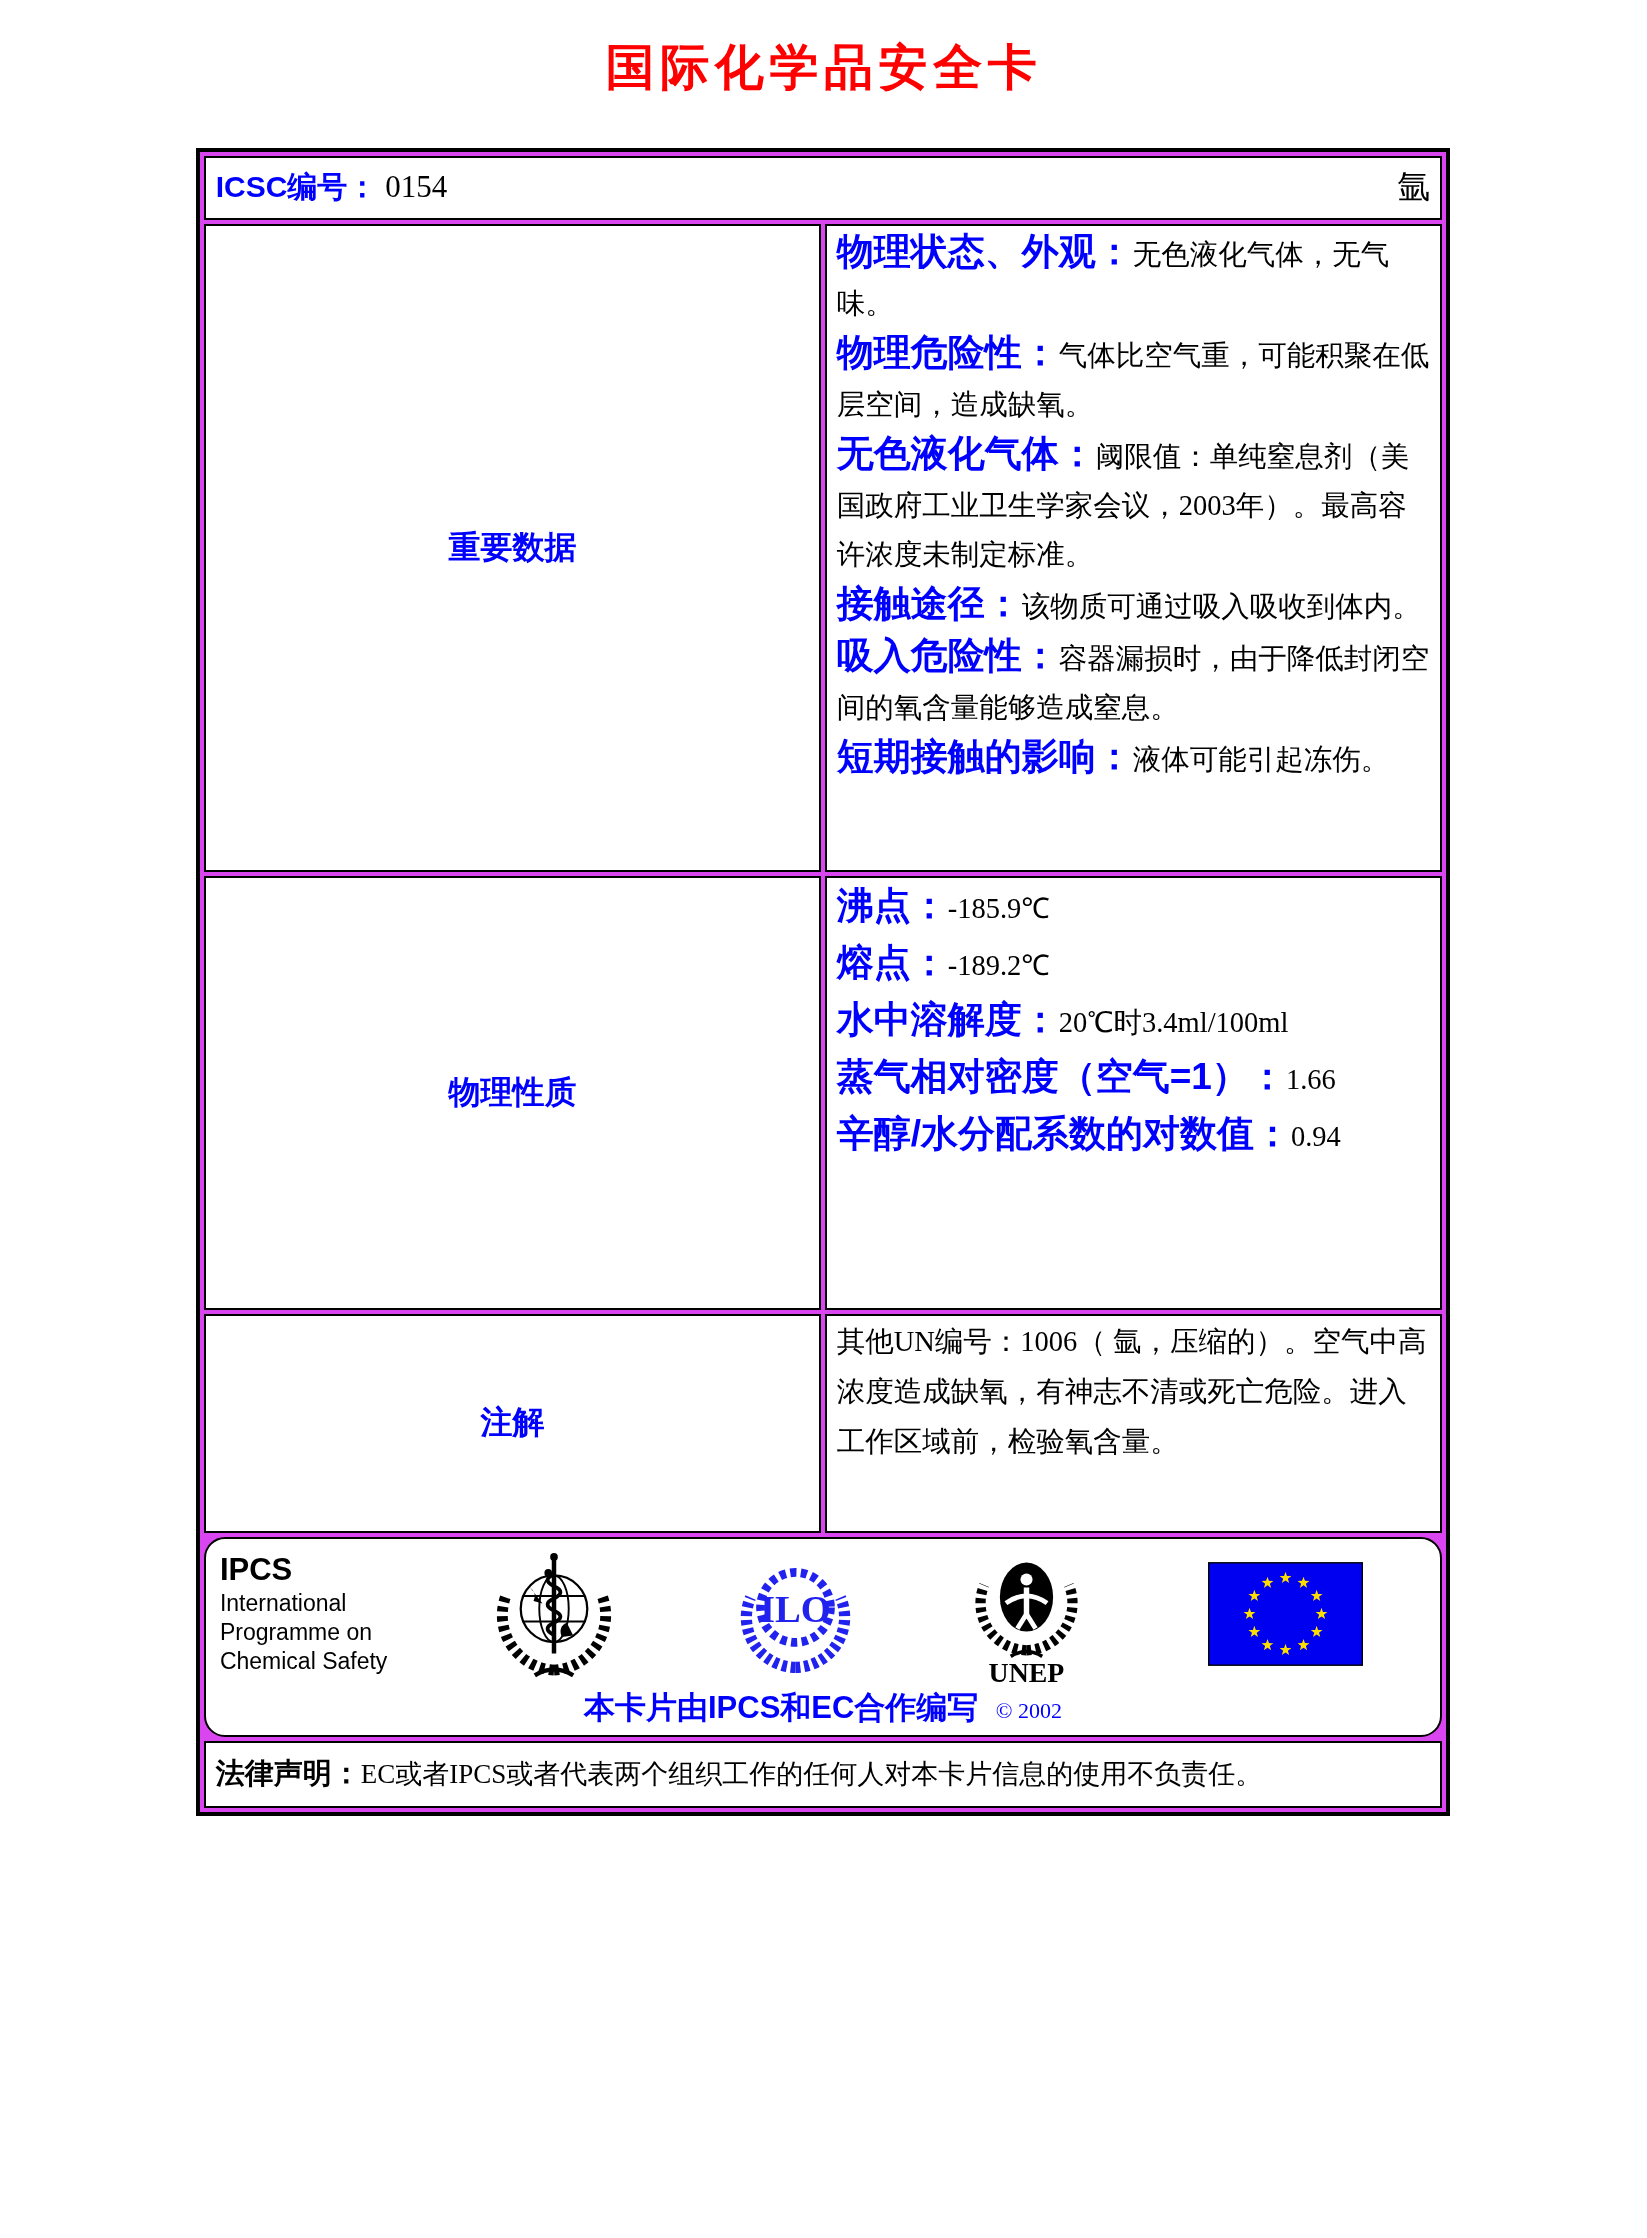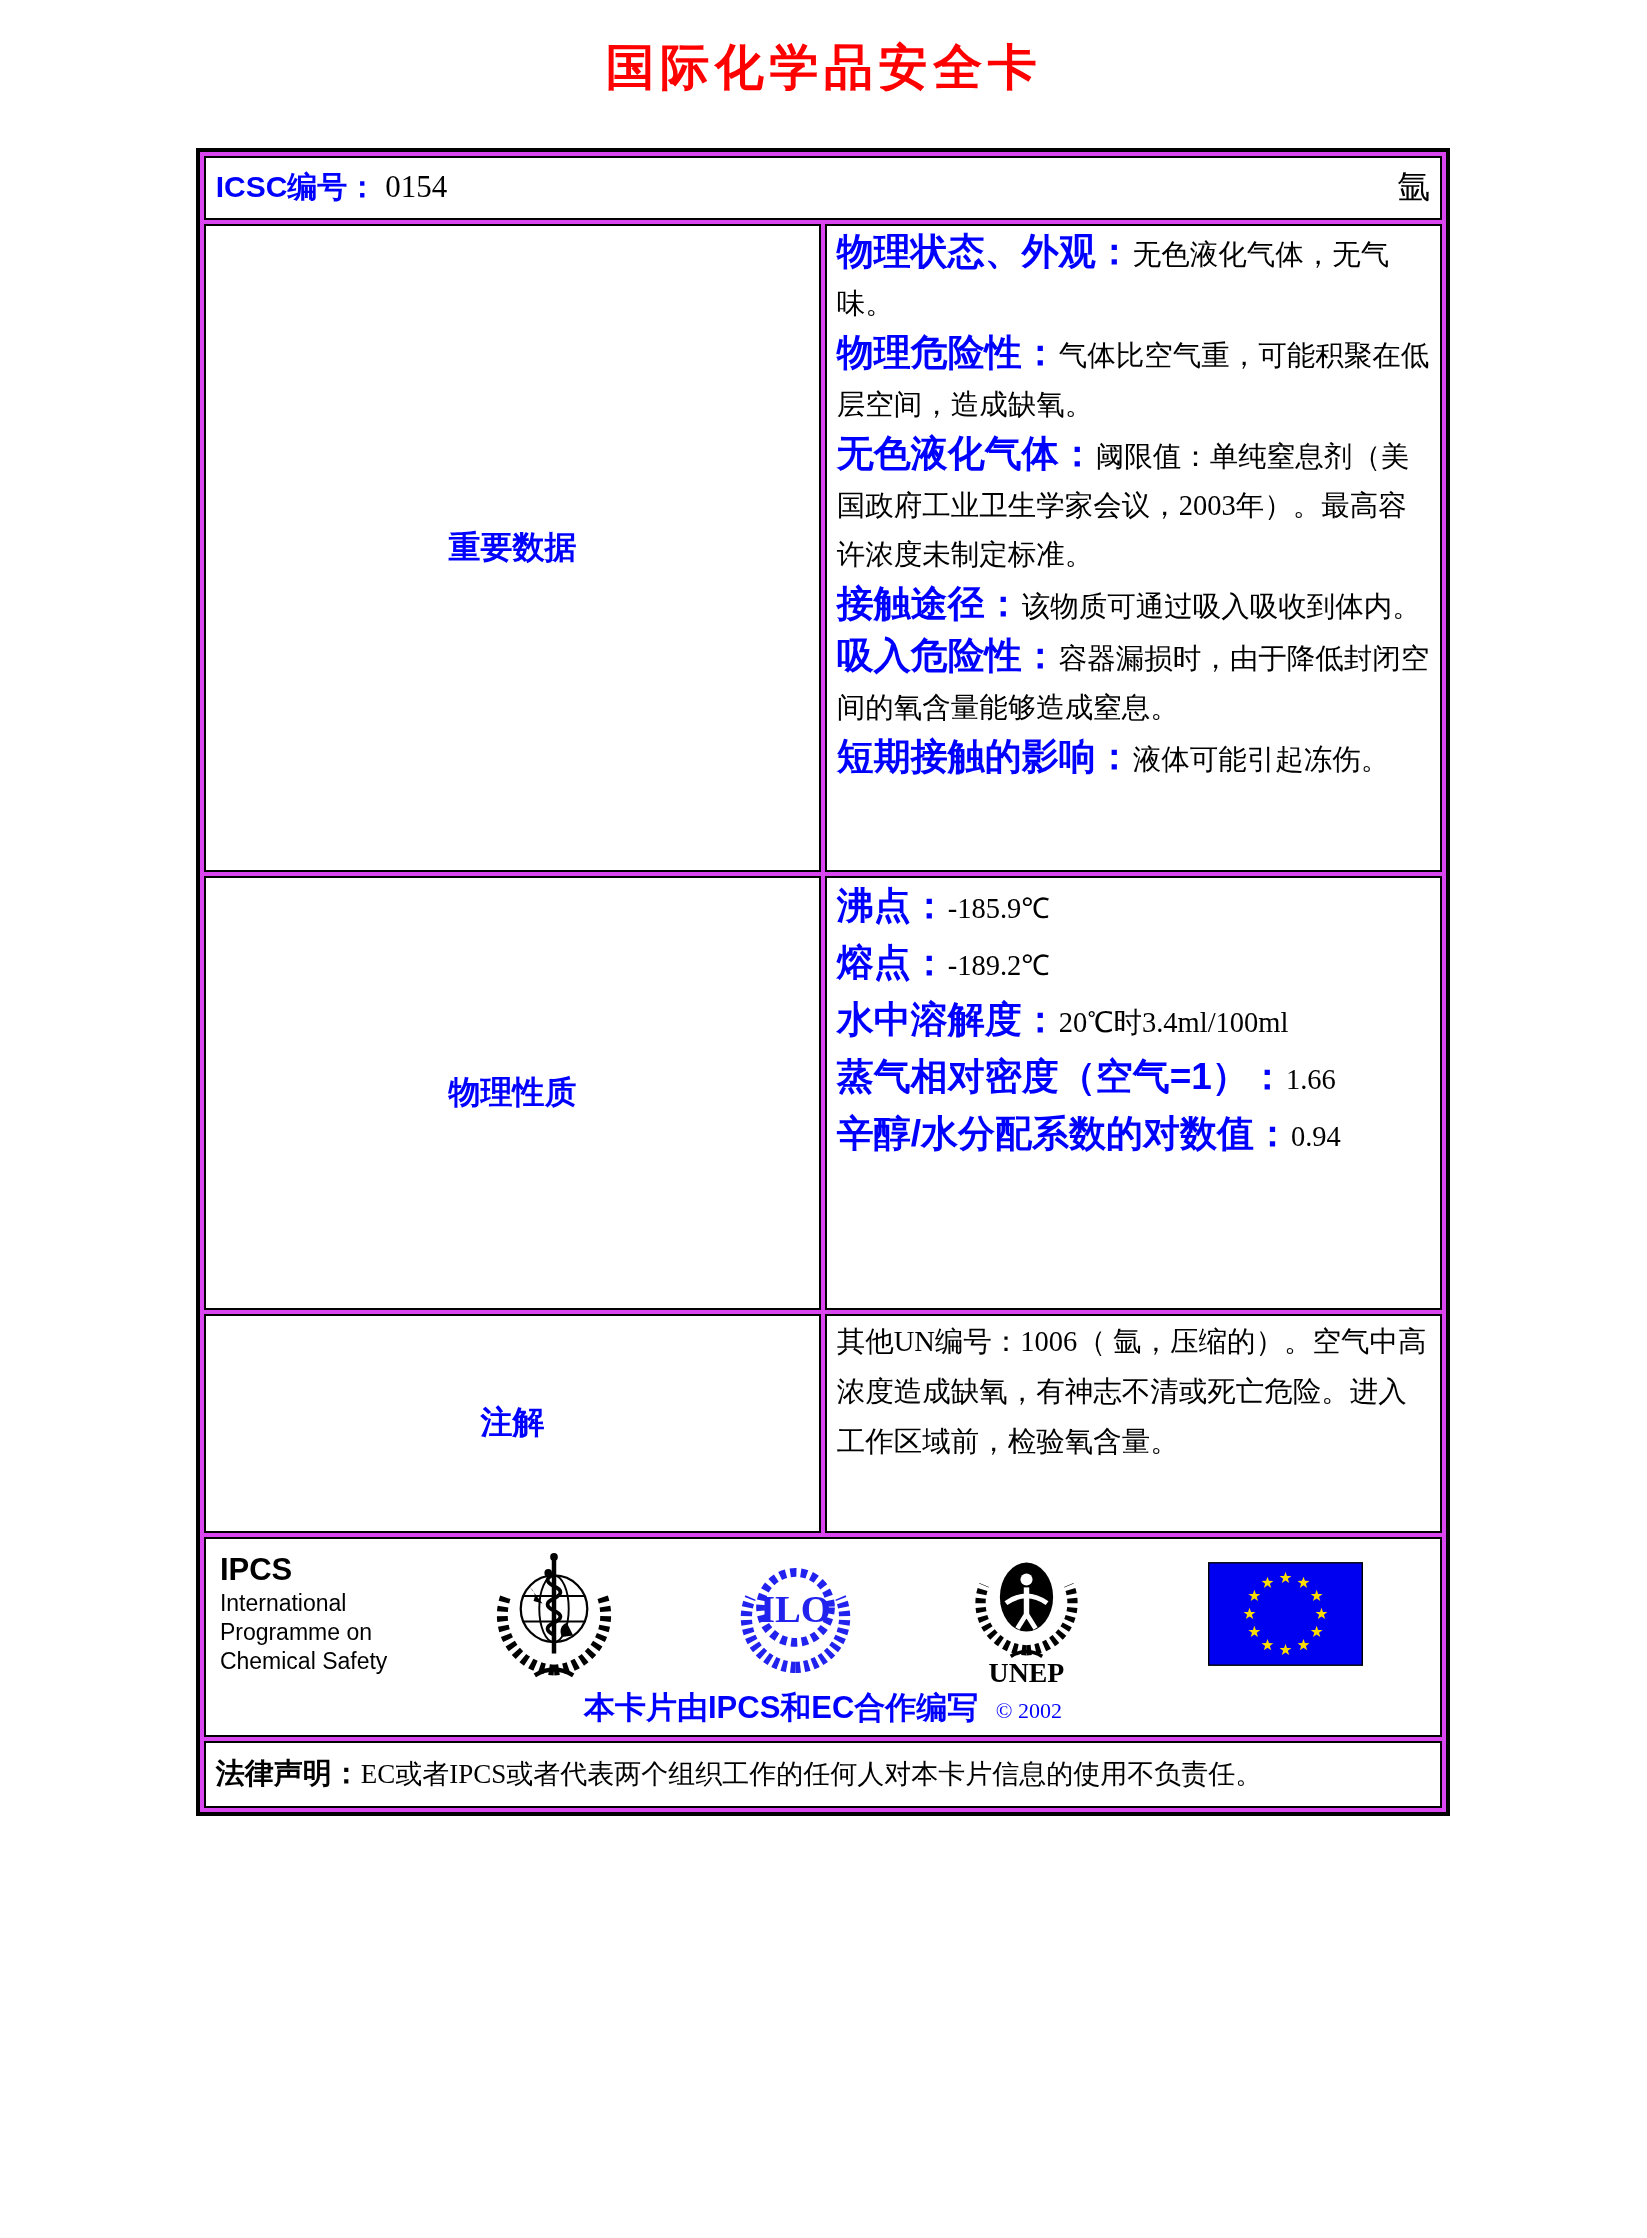--- a/index.html
+++ b/index.html
@@ -58,21 +58,21 @@
   }
   .sec-label span {
     font-size: 32px;
   }
   tr.r1 td { height: 57px; vertical-align: middle; }
   tr.r2 td { height: 612px; }
   tr.r3 td { height: 398px; }
   tr.r4 td { height: 137px; }
   tr.r5 td { height: 183px; }
   tr.r6 td { height: 39px; vertical-align: middle; }
-  tr.r7 td { height: 193px; position: relative; }
+  tr.r7 td { height: 193px; position: relative; border-radius: 21px; }
   tr.r8 td { height: 61px; vertical-align: middle; }
 
   .hdr-cell {
     display: flex;
     justify-content: space-between;
     align-items: center;
   }
   .hdr-left { font-size: 31px; }
   .hdr-left .blue-b { font-size: 30px; }
   .chem-name { font-size: 33px; }

